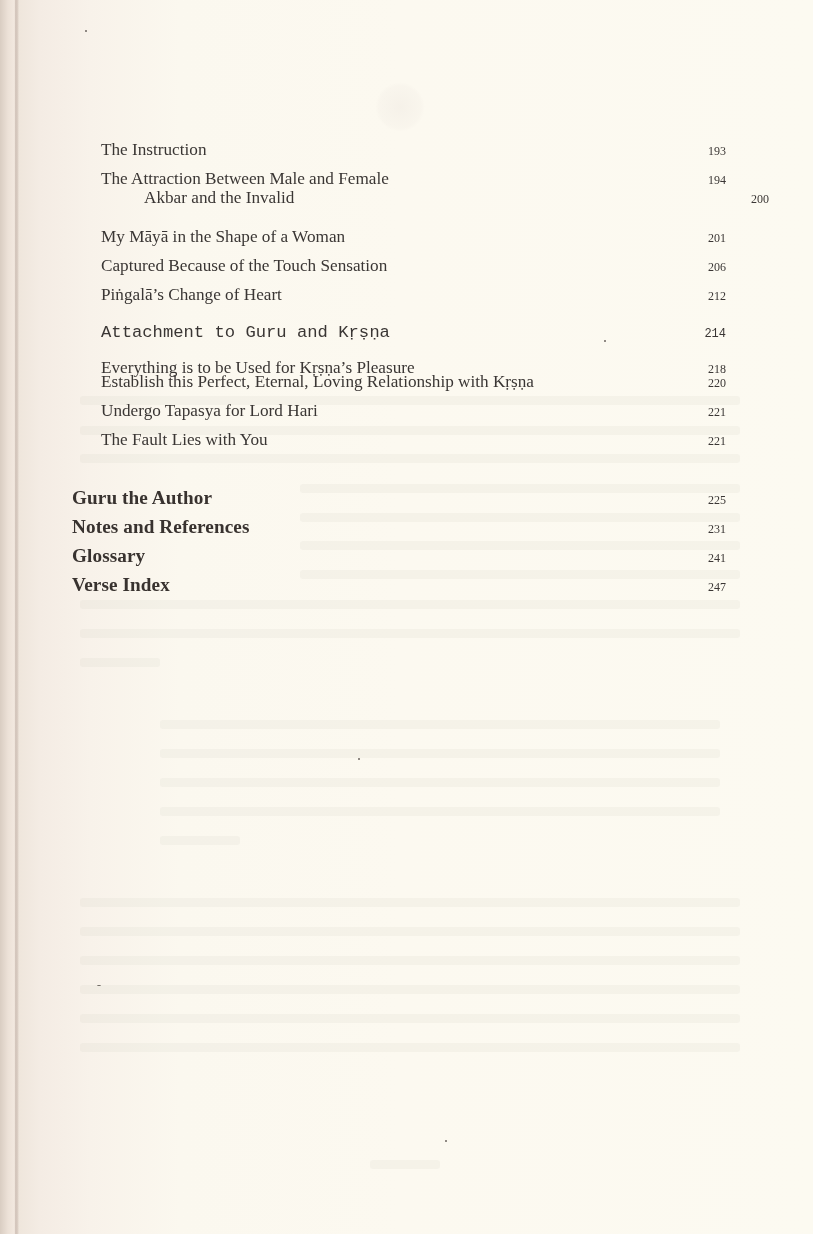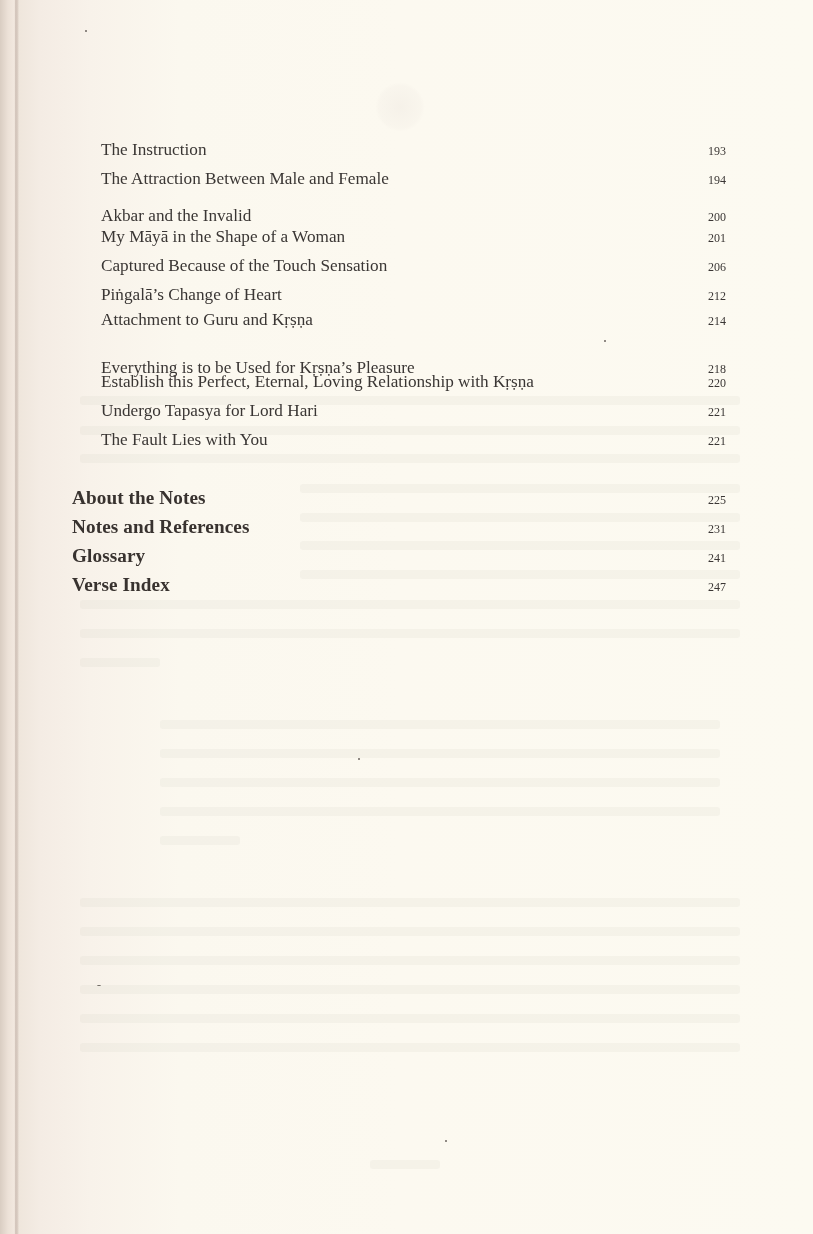--- a/index.html
+++ b/index.html
@@ -132,37 +132,37 @@
   <div class="toc">
 
     <div class="toc-row sub" style="top:140px;">
       <span class="title">The Instruction</span>
       <span class="page-num">193</span>
     </div>
     <div class="toc-row sub" style="top:169px;">
       <span class="title">The Attraction Between Male and Female</span>
       <span class="page-num">194</span>
     </div>
-    <div class="toc-row sub" style="top:206px;">
+    <div class="toc-row sub" style="top:188px;margin-left:43px;">
       <span class="title">Akbar and the Invalid</span>
       <span class="page-num">200</span>
     </div>
     <div class="toc-row sub" style="top:227px;">
       <span class="title">My Māyā in the Shape of a Woman</span>
       <span class="page-num">201</span>
     </div>
     <div class="toc-row sub" style="top:256px;">
       <span class="title">Captured Because of the Touch Sensation</span>
       <span class="page-num">206</span>
     </div>
     <div class="toc-row sub" style="top:285px;">
       <span class="title">Piṅgalā’s Change of Heart</span>
       <span class="page-num">212</span>
     </div>
-    <div class="toc-row sub" style="top:310px;">
+    <div class="toc-row sub" style="top:323px;font-family:Liberation Mono, monospace;">
       <span class="title">Attachment to Guru and Kṛṣṇa</span>
       <span class="page-num">214</span>
     </div>
     <div class="toc-row sub" style="top:358px;">
       <span class="title">Everything is to be Used for Kṛṣṇa’s Pleasure</span>
       <span class="page-num">218</span>
     </div>
     <div class="toc-row sub" style="top:372px;">
       <span class="title">Establish this Perfect, Eternal, Loving Relationship with Kṛṣṇa</span>
       <span class="page-num">220</span>
@@ -170,21 +170,21 @@
     <div class="toc-row sub" style="top:401px;">
       <span class="title">Undergo Tapasya for Lord Hari</span>
       <span class="page-num">221</span>
     </div>
     <div class="toc-row sub" style="top:430px;">
       <span class="title">The Fault Lies with You</span>
       <span class="page-num">221</span>
     </div>
 
     <div class="toc-row main" style="top:487px;">
-      <span class="title">About the Notes</span>
+      <span class="title">Guru the Author</span>
       <span class="page-num">225</span>
     </div>
     <div class="toc-row main" style="top:516px;">
       <span class="title">Notes and References</span>
       <span class="page-num">231</span>
     </div>
     <div class="toc-row main" style="top:545px;">
       <span class="title">Glossary</span>
       <span class="page-num">241</span>
     </div>

